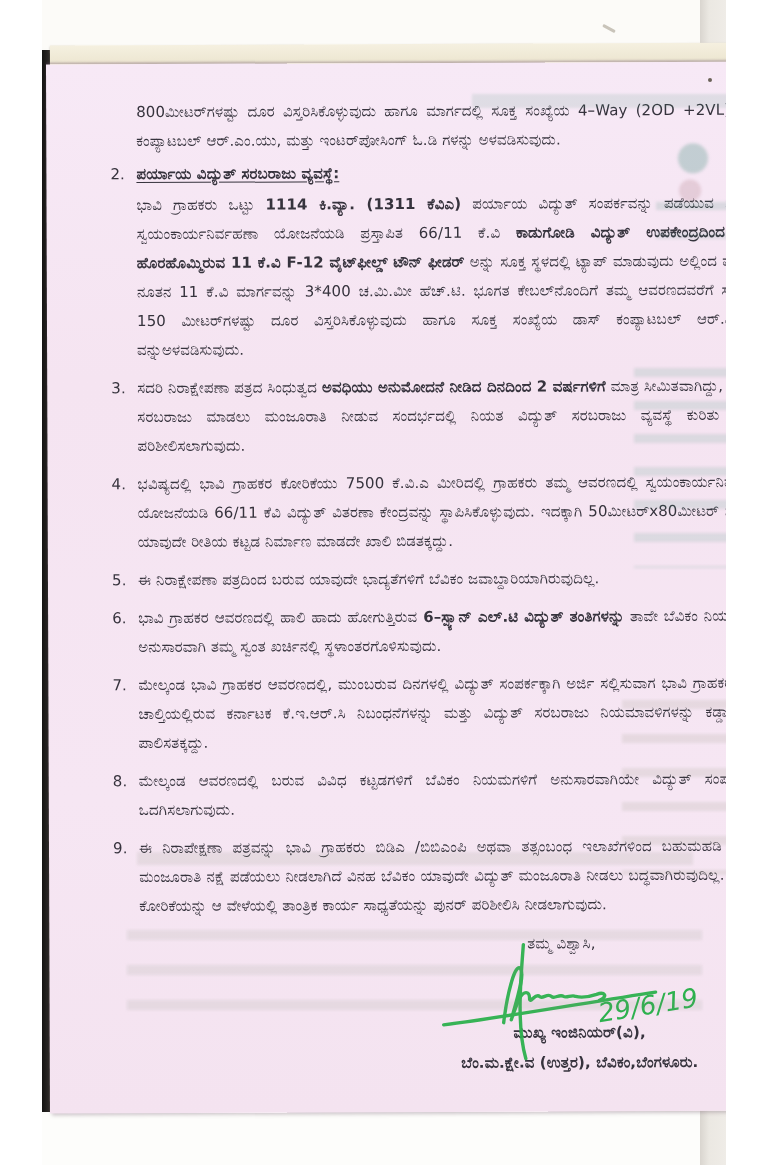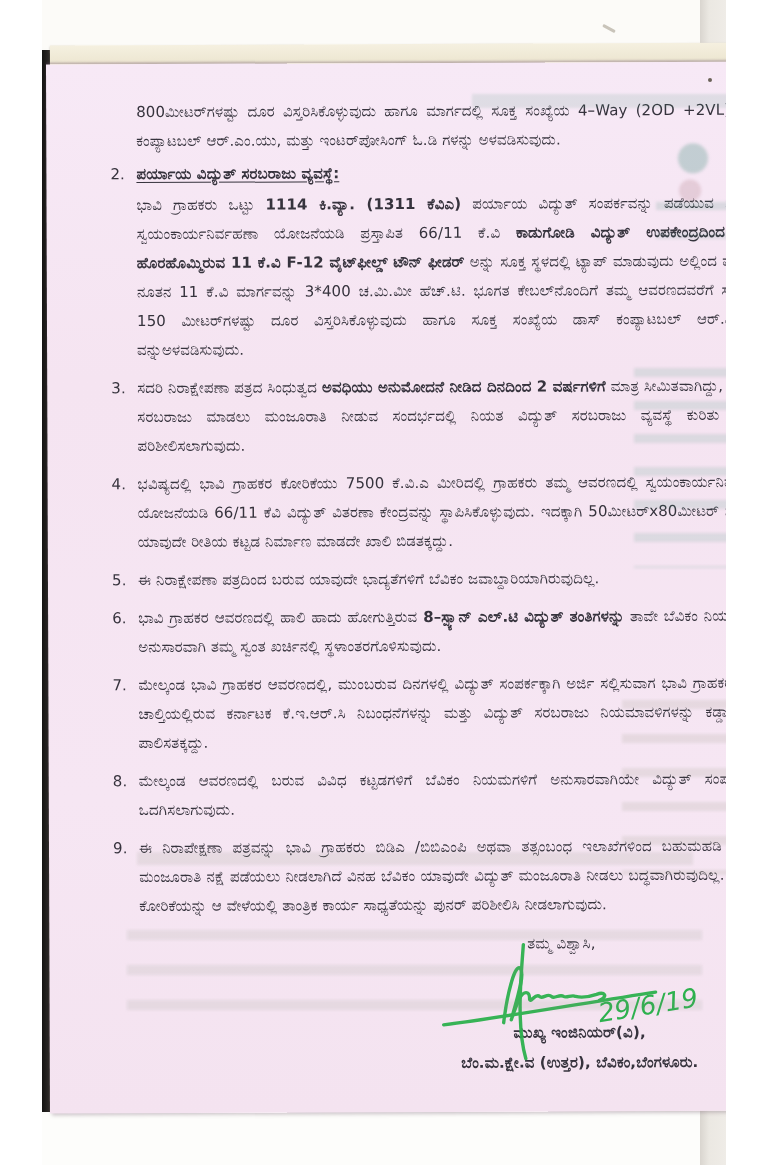--- a/index.html
+++ b/index.html
@@ -147,21 +147,21 @@
     <div class="body">
 
       <p class="text"><span>ಈ ನಿರಾಕ್ಷೇಪಣಾ ಪತ್ರದಿಂದ ಬರುವ ಯಾವುದೇ ಭಾದ್ಯತೆಗಳಿಗೆ ಬೆವಿಕಂ ಜವಾಬ್ದಾರಿಯಾಗಿರುವುದಿಲ್ಲ.</span></p>
     </div>
   </div>
 
   <div class="item">
     <div class="num">6.</div>
     <div class="body">
 
-      <p class="text"><span>ಭಾವಿ ಗ್ರಾಹಕರ ಆವರಣದಲ್ಲಿ ಹಾಲಿ ಹಾದು ಹೋಗುತ್ತಿರುವ </span><span class="b">8–ಸ್ಪ್ಯಾನ್ ಎಲ್.ಟಿ ವಿದ್ಯುತ್ ತಂತಿಗಳನ್ನು</span><span> ತಾವೇ ಬೆವಿಕಂ ನಿಯಮಗಳಿಗೆ ಅನುಸಾರವಾಗಿ ತಮ್ಮ ಸ್ವಂತ ಖರ್ಚಿನಲ್ಲಿ ಸ್ಥಳಾಂತರಗೊಳಿಸುವುದು.</span></p>
+      <p class="text"><span>ಭಾವಿ ಗ್ರಾಹಕರ ಆವರಣದಲ್ಲಿ ಹಾಲಿ ಹಾದು ಹೋಗುತ್ತಿರುವ </span><span class="b">6–ಸ್ಪ್ಯಾನ್ ಎಲ್.ಟಿ ವಿದ್ಯುತ್ ತಂತಿಗಳನ್ನು</span><span> ತಾವೇ ಬೆವಿಕಂ ನಿಯಮಗಳಿಗೆ ಅನುಸಾರವಾಗಿ ತಮ್ಮ ಸ್ವಂತ ಖರ್ಚಿನಲ್ಲಿ ಸ್ಥಳಾಂತರಗೊಳಿಸುವುದು.</span></p>
     </div>
   </div>
 
   <div class="item">
     <div class="num">7.</div>
     <div class="body">
 
       <p class="text"><span>ಮೇಲ್ಕಂಡ ಭಾವಿ ಗ್ರಾಹಕರ ಆವರಣದಲ್ಲಿ, ಮುಂಬರುವ ದಿನಗಳಲ್ಲಿ ವಿದ್ಯುತ್ ಸಂಪರ್ಕಕ್ಕಾಗಿ ಅರ್ಜಿ ಸಲ್ಲಿಸುವಾಗ ಭಾವಿ ಗ್ರಾಹಕರು ಹಾಲಿ ಚಾಲ್ತಿಯಲ್ಲಿರುವ ಕರ್ನಾಟಕ ಕೆ.ಇ.ಆರ್.ಸಿ ನಿಬಂಧನೆಗಳನ್ನು ಮತ್ತು ವಿದ್ಯುತ್ ಸರಬರಾಜು ನಿಯಮಾವಳಿಗಳನ್ನು ಕಡ್ಡಾಯವಾಗಿ ಪಾಲಿಸತಕ್ಕದ್ದು.</span></p>
     </div>
   </div>

